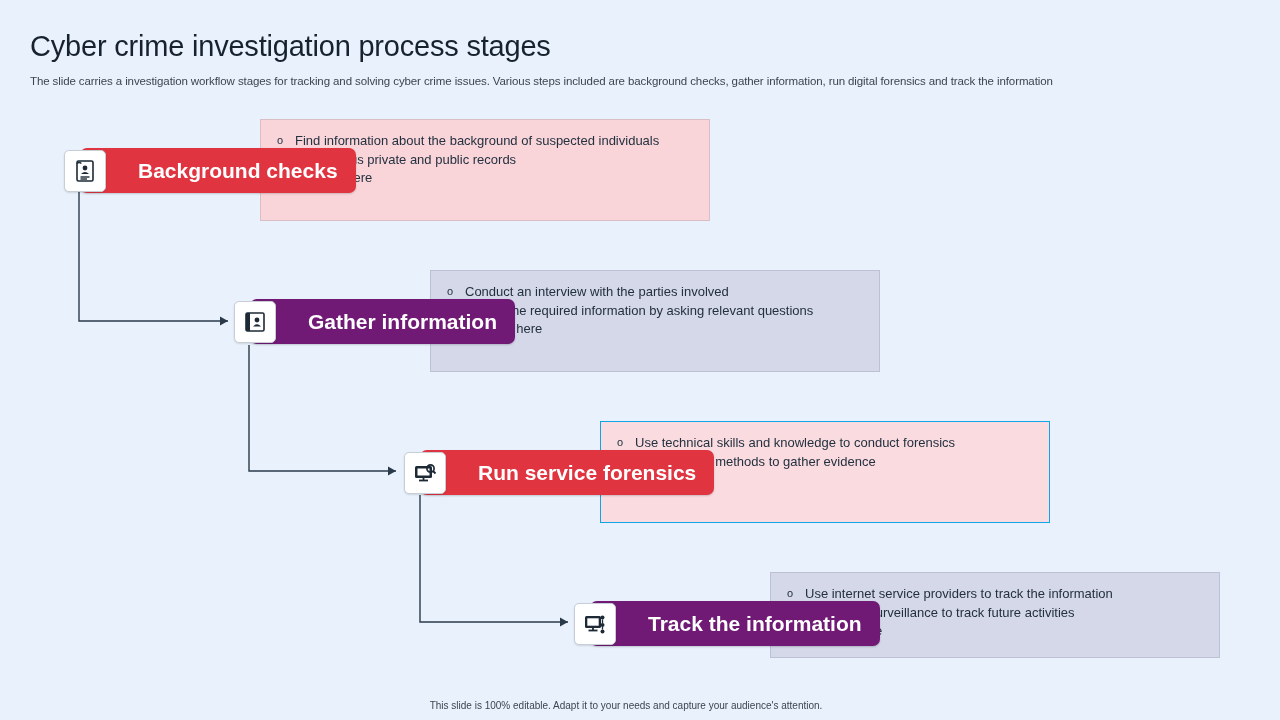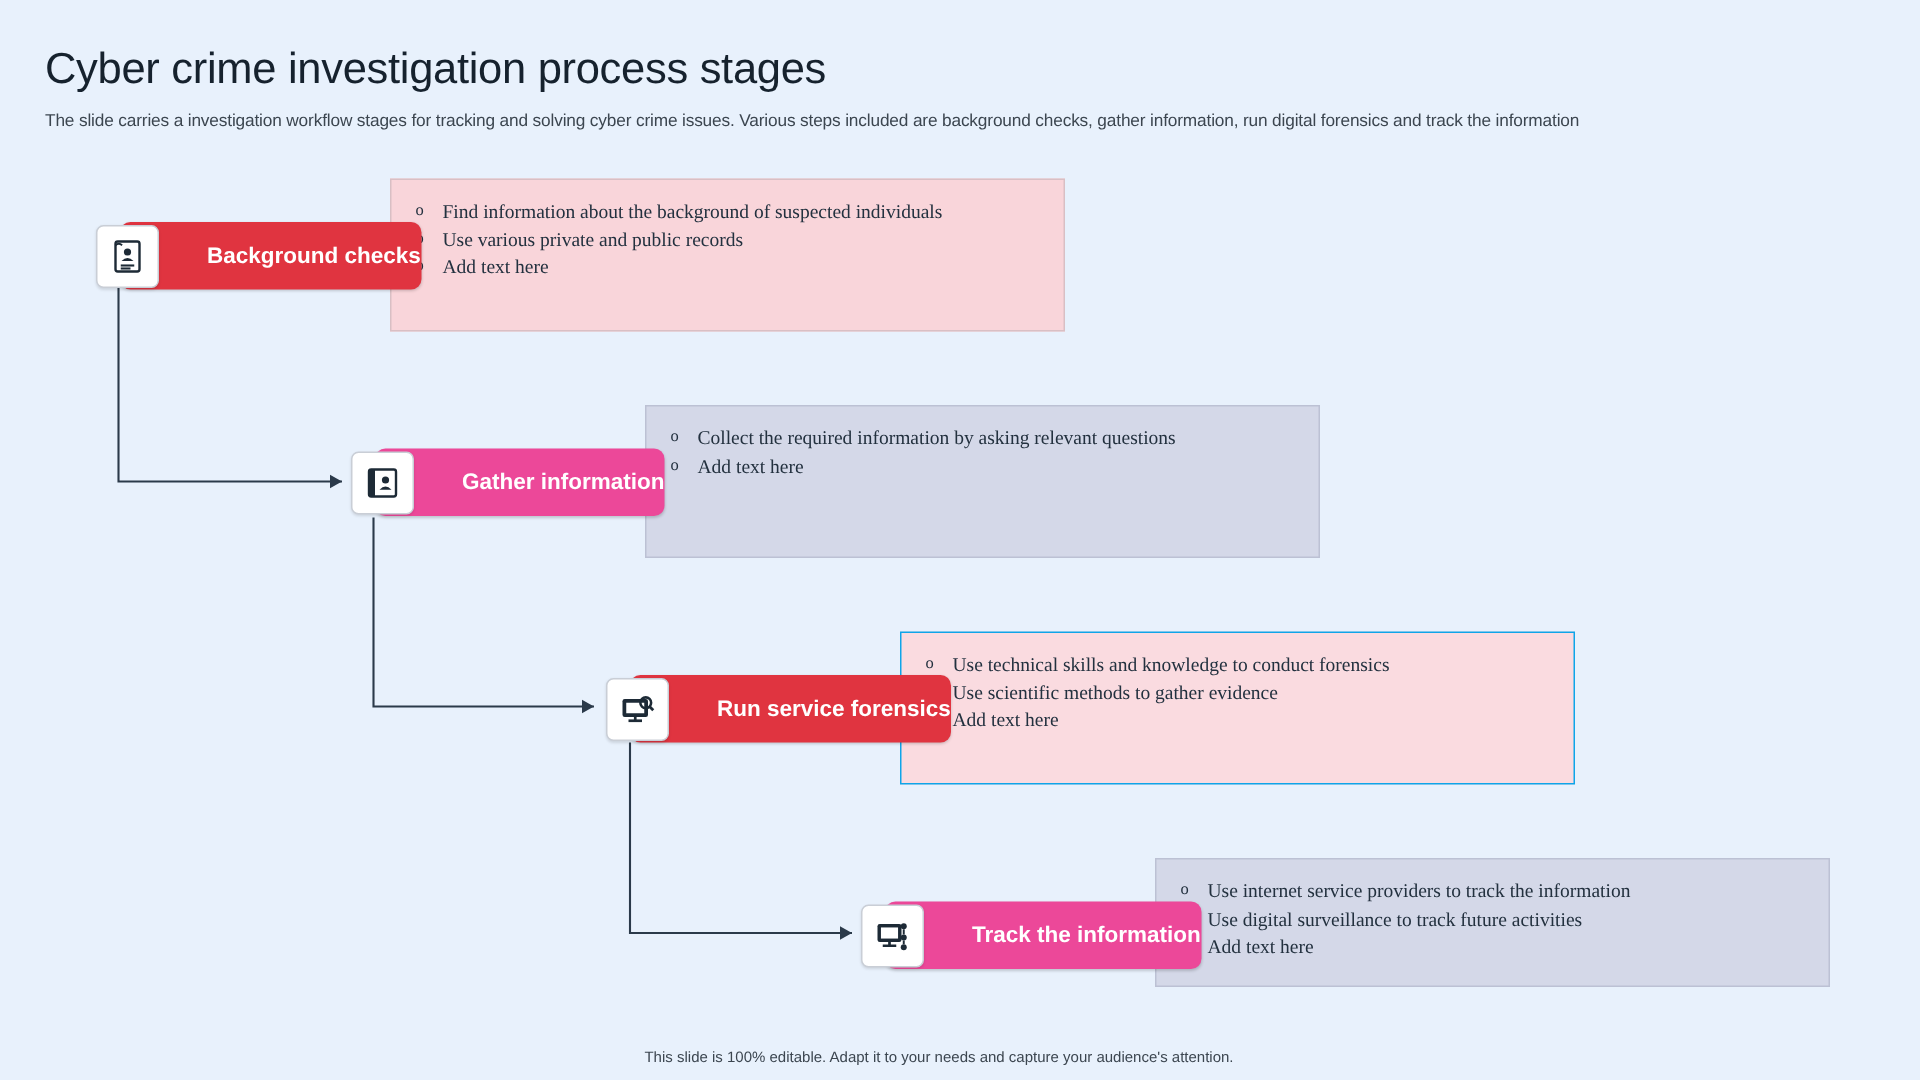--- a/index.html
+++ b/index.html
@@ -28,25 +28,25 @@
 
   
   .pill{
     position:absolute;
     height:45px;
     border-radius:7px;
     display:flex;align-items:center;
     box-shadow:0 1px 2px rgba(0,0,0,.18);
   }
   .pill .label{
-    color:#ffffff;font-weight:bold;font-size:15px;
-    padding-left:58px;white-space:nowrap;
+    color:#ffffff;font-weight:bold;font-size:21px;
+    padding-left:58px;padding-right:18px;white-space:nowrap;
   }
   .pill.red{background:#e03440;}
-  .pill.navy{background:#ec4899;}
+  .pill.navy{background:#701a75;}
 
   
   .badge{
     position:absolute;
     width:40px;height:40px;
     background:#ffffff;
     border:1px solid #c9ced6;
     border-radius:5px;
     left:-16px;top:2px;
     display:flex;align-items:center;justify-content:center;
@@ -54,21 +54,20 @@
   }
   .badge svg{display:block;}
 
   
   .desc{
     position:absolute;
     box-sizing:border-box;
     padding:12px 29px 12px 16px;
     font-size:13px;color:#23313f;
     line-height:17.5px;
-    font-family:Liberation Serif, serif;
   }
   .desc.pink{background:#f9d5da;border:1px solid #d9bfc4;}
   .desc.pinklite{background:#fadbe0;border:1px solid #0ea5e9;}
   .desc.lav{background:#d4d8e8;border:1px solid #bcc1d4;}
   .desc ul{list-style:none;margin:0;padding:0;}
   .desc li{
     position:relative;padding-left:18px;margin:0 0 1px 0;
   }
   .desc li:before{
     content:"o";
@@ -120,20 +119,21 @@
         <path d="M9 16 q4 -4 8 0" fill="#1d2a36"></path>
         <line x1="8.5" y1="19" x2="17.5" y2="19" stroke="#1d2a36" stroke-width="1.4"></line>
         <line x1="8.5" y1="21" x2="15" y2="21" stroke="#1d2a36" stroke-width="1.4"></line>
       </svg>
     </div>
     <div class="label">Background checks</div>
   </div>
 
   <div class="desc lav" style="left:430px;top:270px;width:450px;height:102px;">
     <ul>
+      <li>Conduct an interview with the parties involved</li>
       <li>Collect the required information by asking relevant questions</li>
       <li>Add text here</li>
     </ul>
   </div>
 
   <div class="pill navy" style="left:250px;top:299px;">
     <div class="badge">
       <svg width="26" height="26" viewBox="0 0 26 26">
         <rect x="4" y="4" width="18" height="18" rx="1.5" fill="#ffffff" stroke="#1d2a36" stroke-width="1.6"></rect>
         <rect x="4" y="4" width="4" height="18" fill="#1d2a36"></rect>

